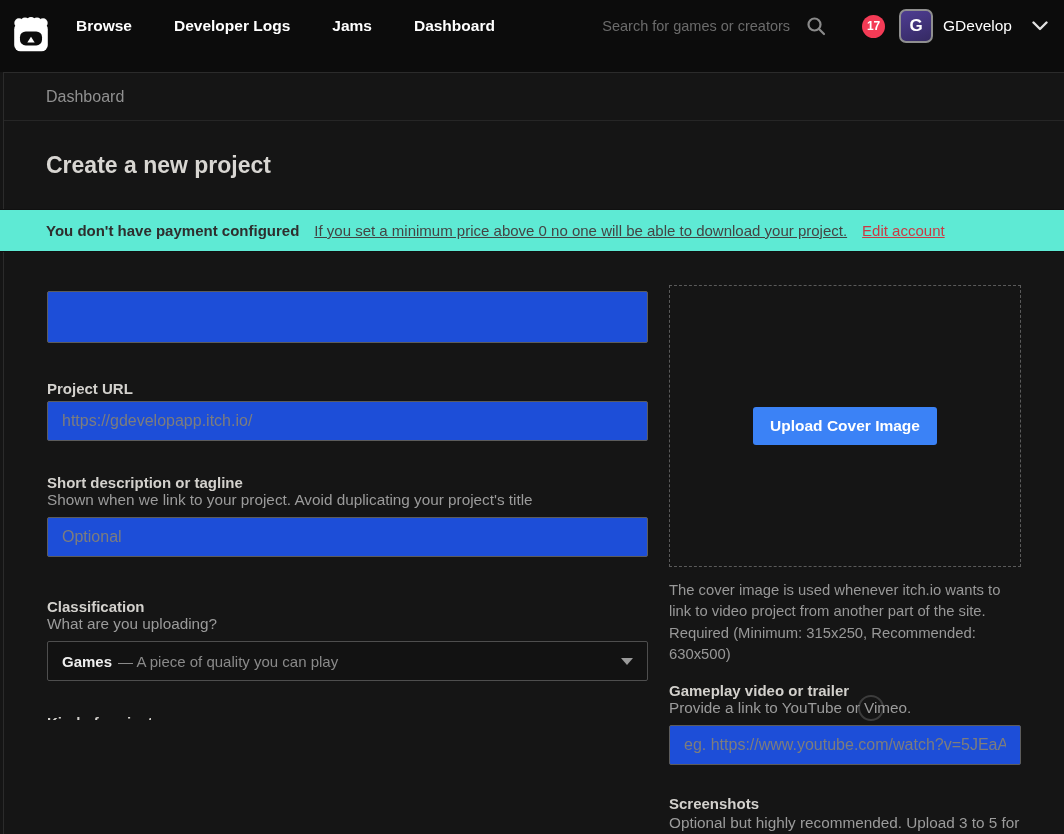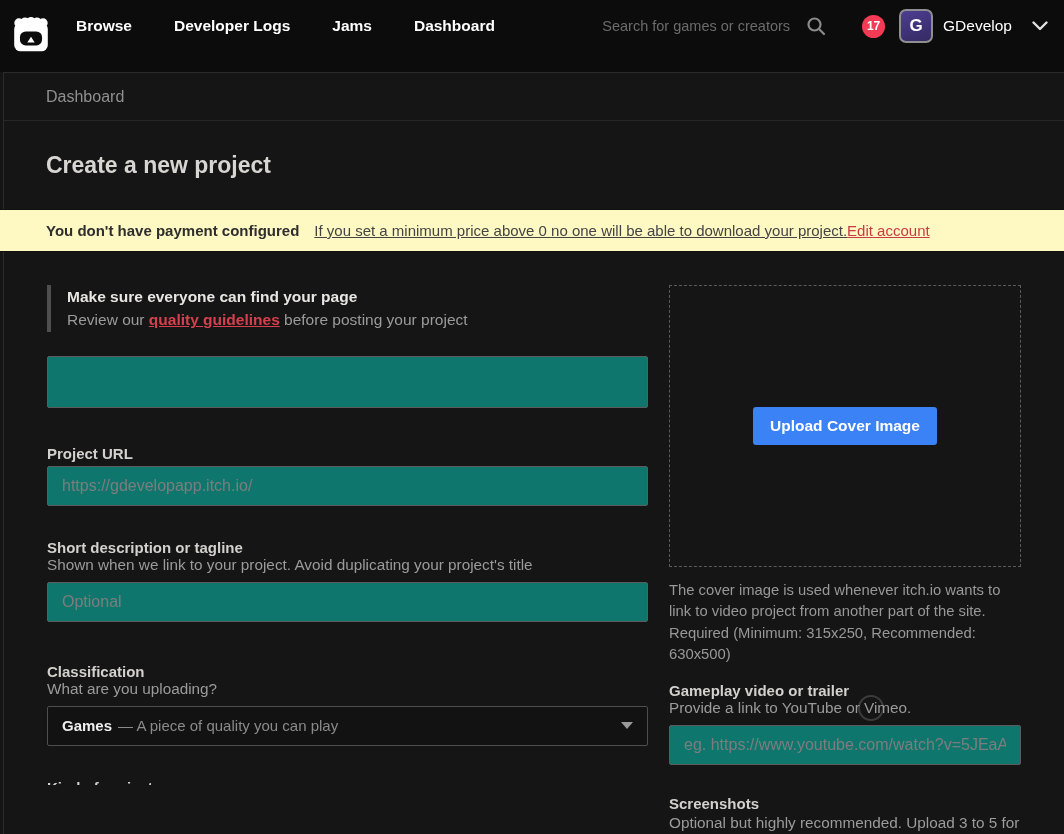--- a/index.html
+++ b/index.html
@@ -67,31 +67,31 @@
   .page-title {
     margin: 31px 0 0 42px;
     color: #d8d6d2; font-size: 23px; font-weight: 700;
   }
 
   
   .banner {
     margin-left: -4px;
     margin-top: 30px;
     height: 43px;
-    background: #fef9c3;
+    background: #5eead4;
     border-top: 1px solid #101010;
     border-bottom: 1px solid #101010;
     display: flex; align-items: center;
     padding-left: 46px;
     box-sizing: border-box;
     font-size: 15px;
   }
   .banner-bold { color: #2e2e2e; font-weight: 700; margin-right: 15px; }
   .banner-text { color: #444; text-decoration: underline; }
-  .banner-link { color: #ca3a44; text-decoration: underline; cursor: pointer; }
+  .banner-link { color: #ca3a44; text-decoration: underline; margin-left: 15px; cursor: pointer; }
 
   
   .main { display: flex; padding: 33px 0 0 43px; }
   .col-left { width: 601px; flex: none; }
   .col-right { width: 352px; flex: none; margin-left: 21px; }
 
   .quality-note {
     border-left: 4px solid #4f4f4f;
     padding-left: 16px;
     margin-bottom: 24px;
@@ -104,21 +104,21 @@
   .field-label {
     color: #d3d1cd; font-size: 15px; font-weight: 700;
     margin-top: 30px; margin-bottom: 4px;
   }
   .field-help { color: #9b9b9b; font-size: 15.3px; margin-bottom: 8px; }
 
   .text-input {
     display: block;
     width: 100%;
     box-sizing: border-box;
-    background: #0f766e;
+    background: #1d4ed8;
     border: 1px solid #5c5c5c;
     border-radius: 2px;
     color: #c5c5c5;
     font-size: 16px;
     font-family: "Liberation Sans", "DejaVu Sans", sans-serif;
     padding: 0 14px;
     outline: none;
   }
   .text-input::placeholder { color: #7d7d7d; opacity: 1; }
   .input-tall { height: 52px; margin-top: 6px; }
@@ -232,24 +232,20 @@
   <div class="banner">
     <span class="banner-bold">You don't have payment configured</span>
     <span class="banner-text">If you set a minimum price above 0 no one will be able to download your project.</span>
     <span class="banner-link">Edit account</span>
   </div>
 
   <div class="main">
 
     <div class="col-left">
 
-      <div class="quality-note">
-        <div class="quality-title">Make sure everyone can find your page</div>
-        <div class="quality-sub"><span>Review our </span><span class="red-link">quality guidelines</span><span> before posting your project</span></div>
-      </div>
 
       <input class="text-input input-tall" type="text" value="" style="">
 
       <div class="field-label" style="margin-top:37px">Project URL</div>
       <input class="text-input input-short" type="text" placeholder="https://gdevelopapp.itch.io/" style="">
 
       <div class="field-label" style="margin-top:33px;margin-bottom:0">Short description or tagline</div>
       <div class="field-help">Shown when we link to your project. Avoid duplicating your project's title</div>
       <input class="text-input input-short" type="text" placeholder="Optional" style="">
 

